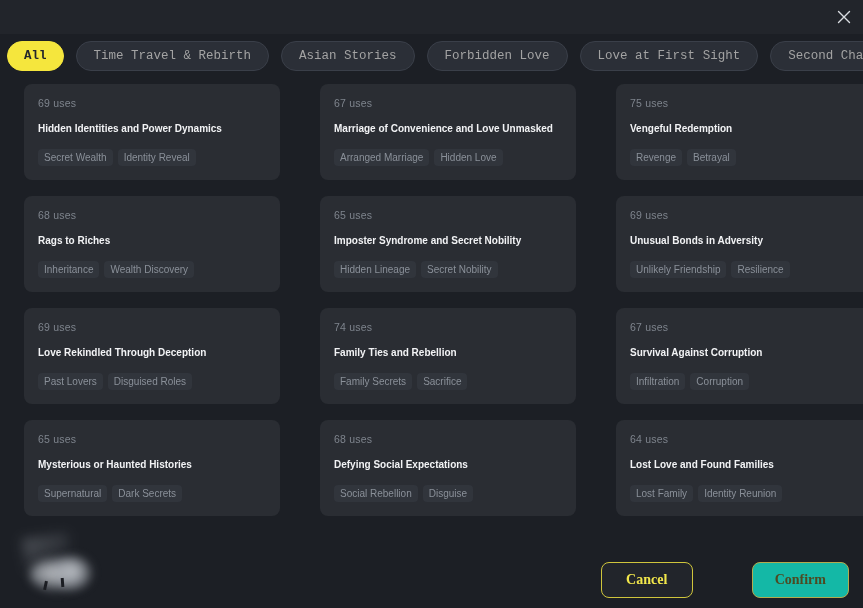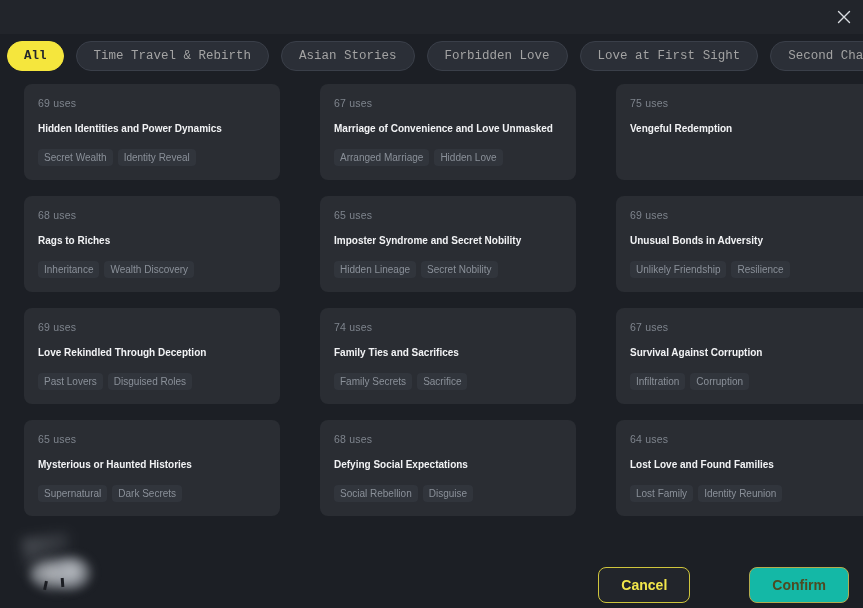--- a/index.html
+++ b/index.html
@@ -145,25 +145,25 @@
 
   
   .footer {
     position: absolute;
     left: 0;
     bottom: 0;
     width: 863px;
     height: 46px;
     background: #1c1f25;
     display: flex;
-    align-items: center;
     justify-content: flex-end;
     gap: 14px;
     padding-right: 14px;
     z-index: 5;
+    font-family: Liberation Serif, serif;
   }
 
   .btn {
     height: 36px;
     min-width: 92px;
     border-radius: 8px;
     font-size: 14px;
     font-weight: bold;
     display: flex;
     align-items: center;
@@ -275,20 +275,24 @@
           <div class="card-uses">67 uses</div>
           <div class="card-title">Marriage of Convenience and Love Unmasked</div>
           <div class="card-tags">
             <span class="tag">Arranged Marriage</span>
             <span class="tag">Hidden Love</span>
           </div>
         </div>
         <div class="card">
           <div class="card-uses">75 uses</div>
           <div class="card-title">Vengeful Redemption</div>
+          <div class="card-tags">
+            <span class="tag">Revenge</span>
+            <span class="tag">Betrayal</span>
+          </div>
         </div>
         <div class="card">
           <div class="card-uses">68 uses</div>
           <div class="card-title">Rags to Riches</div>
           <div class="card-tags">
             <span class="tag">Inheritance</span>
             <span class="tag">Wealth Discovery</span>
           </div>
         </div>
         <div class="card">
@@ -310,21 +314,21 @@
         <div class="card">
           <div class="card-uses">69 uses</div>
           <div class="card-title">Love Rekindled Through Deception</div>
           <div class="card-tags">
             <span class="tag">Past Lovers</span>
             <span class="tag">Disguised Roles</span>
           </div>
         </div>
         <div class="card">
           <div class="card-uses">74 uses</div>
-          <div class="card-title">Family Ties and Sacrifices</div>
+          <div class="card-title">Family Ties and Rebellion</div>
           <div class="card-tags">
             <span class="tag">Family Secrets</span>
             <span class="tag">Sacrifice</span>
           </div>
         </div>
         <div class="card">
           <div class="card-uses">67 uses</div>
           <div class="card-title">Survival Against Corruption</div>
           <div class="card-tags">
             <span class="tag">Infiltration</span>

